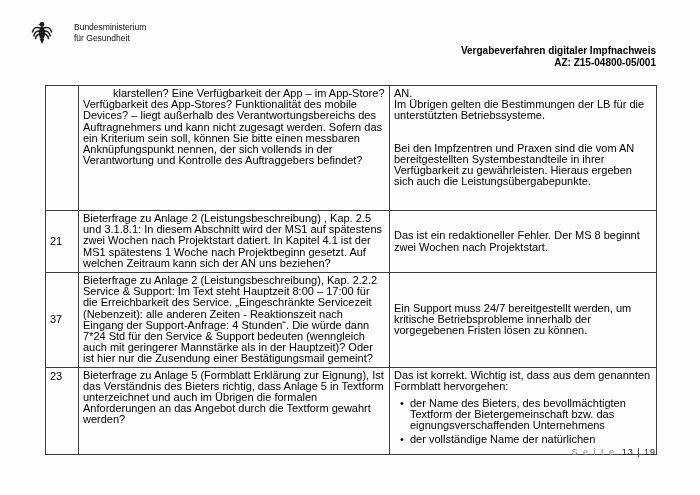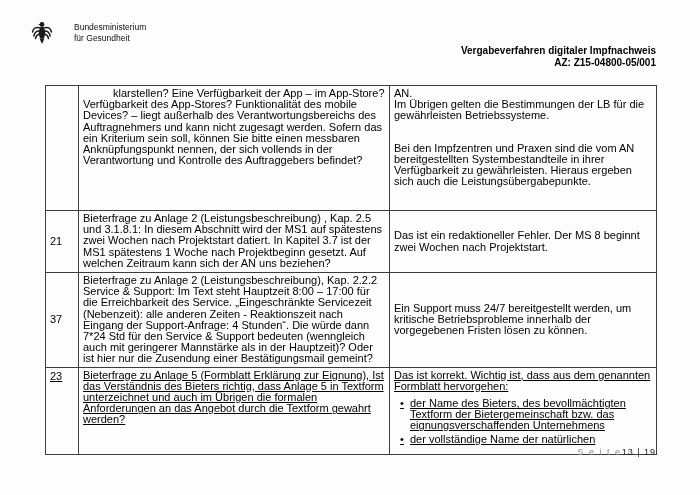--- a/index.html
+++ b/index.html
@@ -14,31 +14,31 @@
   .doc-title { position:absolute; right:44px; top:45px; text-align:right; font-weight:bold; font-size:10px; line-height:12px; color:#000;margin-left:29px; }
 
   .qa-table { position:absolute; left:45px; top:85px; width:611px; border-collapse:collapse; table-layout:fixed; font-size:11px; line-height:11.2px; color:#000; }
   .qa-table td { border:1px solid #3c3c3c; vertical-align:top; padding:2px 4px 2px 4px; overflow:hidden; }
   td.num { text-align:left; vertical-align:middle; }
   td.num.top { vertical-align:top; padding-top:3px; }
   td.mid { vertical-align:middle; }
   tr.r0 { height:125px; }
   tr.r1 { height:62px; }
   tr.r2 { height:85px; }
-  tr.r3 { height:87px;text-decoration:underline; }
+  tr.r3 { height:87px; }
   .indent-first { text-indent:30px; }
   p.ans { margin:0; }
   p.ans.gap-lg { margin-top:21px; }
   .bullets { margin-top:6px; }
   .bullet { display:flex; margin-top:2px; }
   .bullet .dot { flex:0 0 16px; text-align:center; }
   .bullet .btxt { flex:1; }
 
   .footer { position:absolute; right:44px; top:447px; font-size:9px; line-height:11px; }
-  .footer-label { color:#8a8a8a; letter-spacing:1.5px; margin-right:0; }
+  .footer-label { color:#8a8a8a; letter-spacing:1.5px; margin-right:6px; }
   .footer-value { color:#222; letter-spacing:1px;text-align:right; }
 </style>
 </head>
 <body>
 
 <div class="page">
 
   <div class="logo-block">
     <span class="eagle">
       <svg width="24" height="27" viewBox="0 0 24 27" aria-hidden="true">
@@ -75,29 +75,29 @@
         <col style="width:267px">
       </colgroup>
     <tbody>
       <tr class="r0">
         <td class="num"></td>
         <td class="q">
           <div class="indent-first">klarstellen? Eine Verfügbarkeit der App – im App-Store? Verfügbarkeit des App-Stores? Funktionalität des mobile Devices? – liegt außerhalb des Verantwortungsbereichs des Auftragnehmers und kann nicht zugesagt werden. Sofern das ein Kriterium sein soll, können Sie bitte einen messbaren Anknüpfungspunkt nennen, der sich vollends in der Verantwortung und Kontrolle des Auftraggebers befindet?</div>
         </td>
         <td class="a">
           <p class="ans">AN.</p>
-          <p class="ans">Im Übrigen gelten die Bestimmungen der LB für die gewährleisten Betriebssysteme.</p>
+          <p class="ans">Im Übrigen gelten die Bestimmungen der LB für die unterstützten Betriebssysteme.</p>
           <p class="ans gap-lg">Bei den Impfzentren und Praxen sind die vom AN bereitgestellten Systembestandteile in ihrer Verfügbarkeit zu gewährleisten. Hieraus ergeben sich auch die Leistungsübergabepunkte.</p>
         </td>
       </tr>
 
       <tr class="r1">
         <td class="num">21</td>
         <td class="q">
-          <div>Bieterfrage zu Anlage 2 (Leistungsbeschreibung) , Kap. 2.5 und 3.1.8.1: In diesem Abschnitt  wird der MS1 auf spätestens zwei Wochen nach Projektstart datiert. In Kapitel 3.7 ist der MS1 spätestens 1 Woche nach Projektbeginn gesetzt. Auf welchen Zeitraum kann sich der AN uns beziehen?</div>
+          <div>Bieterfrage zu Anlage 2 (Leistungsbeschreibung) , Kap. 2.5 und 3.1.8.1: In diesem Abschnitt  wird der MS1 auf spätestens zwei Wochen nach Projektstart datiert. In Kapitel 4.1 ist der MS1 spätestens 1 Woche nach Projektbeginn gesetzt. Auf welchen Zeitraum kann sich der AN uns beziehen?</div>
         </td>
         <td class="a mid">
           <p class="ans">Das ist ein redaktioneller Fehler. Der MS 8 beginnt zwei Wochen nach Projektstart.</p>
         </td>
       </tr>
 
       <tr class="r2">
         <td class="num">37</td>
         <td class="q">
           <div>Bieterfrage zu Anlage 2 (Leistungsbeschreibung), Kap. 2.2.2 Service &amp; Support: Im Text steht Hauptzeit 8:00 – 17:00 für die Erreichbarkeit des Service. „Eingeschränkte Servicezeit (Nebenzeit): alle anderen Zeiten - Reaktionszeit nach Eingang der Support-Anfrage: 4 Stunden“. Die würde dann 7*24 Std für den Service &amp; Support bedeuten (wenngleich auch mit geringerer Mannstärke als in der Hauptzeit)? Oder ist hier nur die Zusendung einer Bestätigungsmail gemeint?</div>

